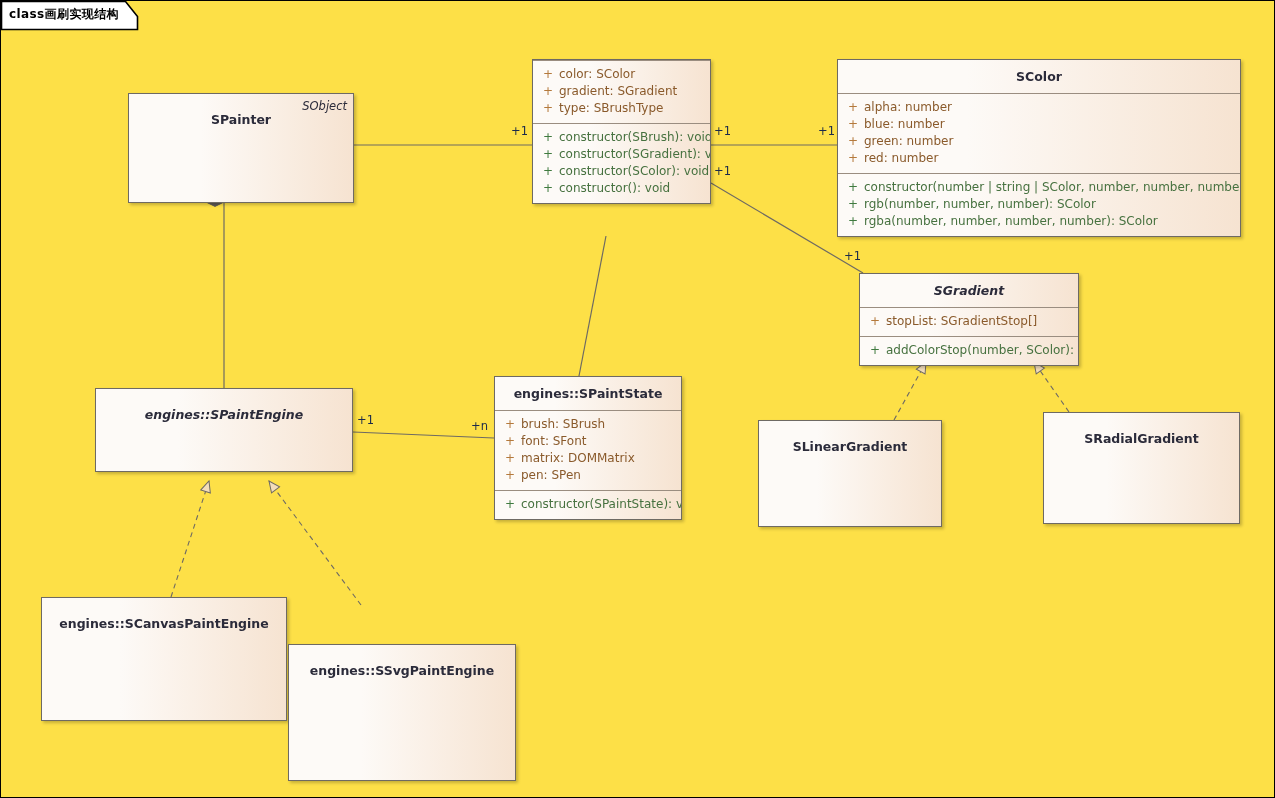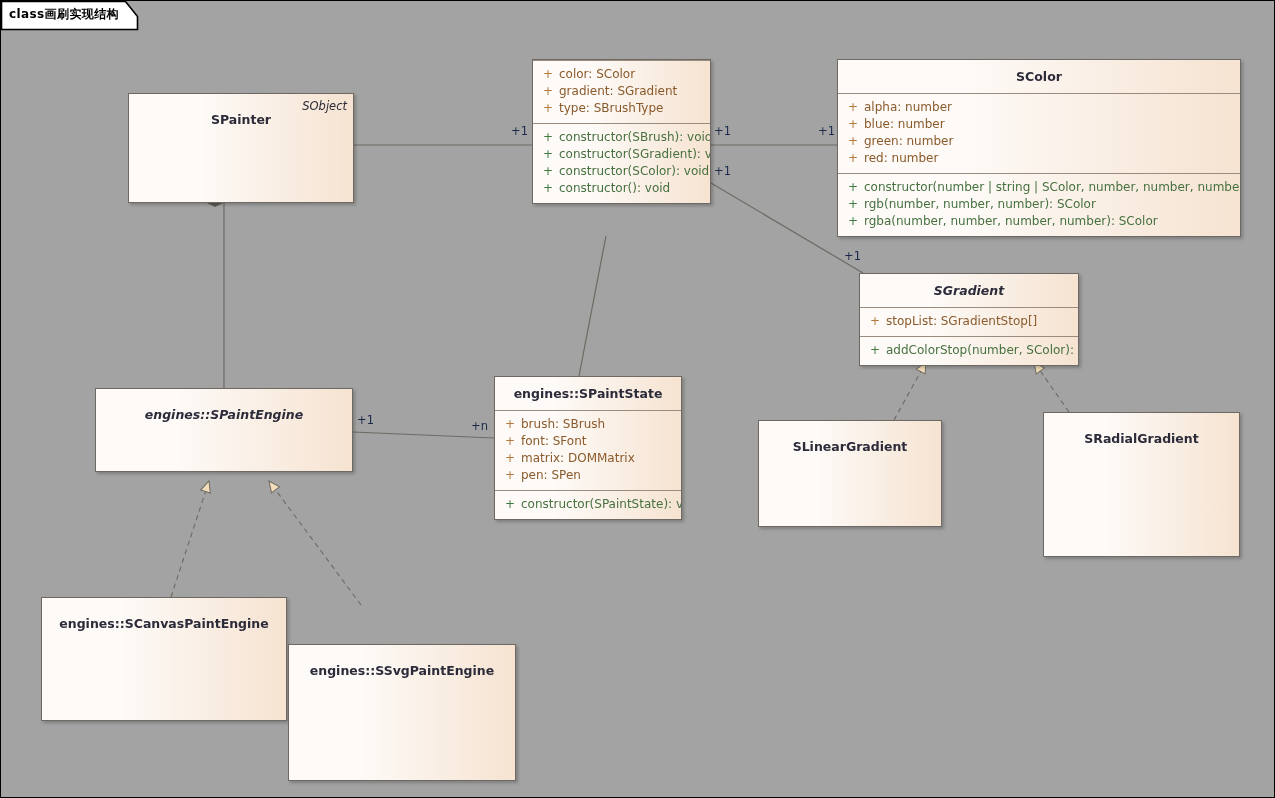--- a/index.html
+++ b/index.html
@@ -10,21 +10,21 @@
   body {
     font-family: "DejaVu Sans", "Liberation Sans", sans-serif;
     width: 1275px;
     height: 798px;
     overflow: hidden;
   }
   #canvas {
     position: relative;
     width: 1275px;
     height: 798px;
-    background: #a3a3a3;
+    background: #fde047;
     box-sizing: border-box;
     border: 1px solid #000000;
     overflow: hidden;
     padding-left: 22px;
   }
   
   #frame-tab {
     position: absolute;
     left: 0px;
     top: 0px;
@@ -333,21 +333,21 @@
         <span class="vis">+</span>
         <span class="lbl">constructor(SPaintState): void</span>
       </div>
     </div>
   </div>
 
   <div class="uml plain" style="left:757px; top:419px; width:184px; height:107px;">
     <div class="title">SLinearGradient</div>
   </div>
 
-  <div class="uml plain" style="left:1042px; top:411px; width:197px; height:145px;">
+  <div class="uml plain" style="left:1042px; top:411px; width:197px; height:112px;">
     <div class="title">SRadialGradient</div>
   </div>
 
   <div class="uml plain" style="left:40px; top:596px; width:246px; height:124px;">
     <div class="title">engines::SCanvasPaintEngine</div>
   </div>
 
   <div class="uml plain" style="left:287px; top:604px; width:228px; height:137px;margin-top:39px;">
     <div class="title">engines::SSvgPaintEngine</div>
   </div>

